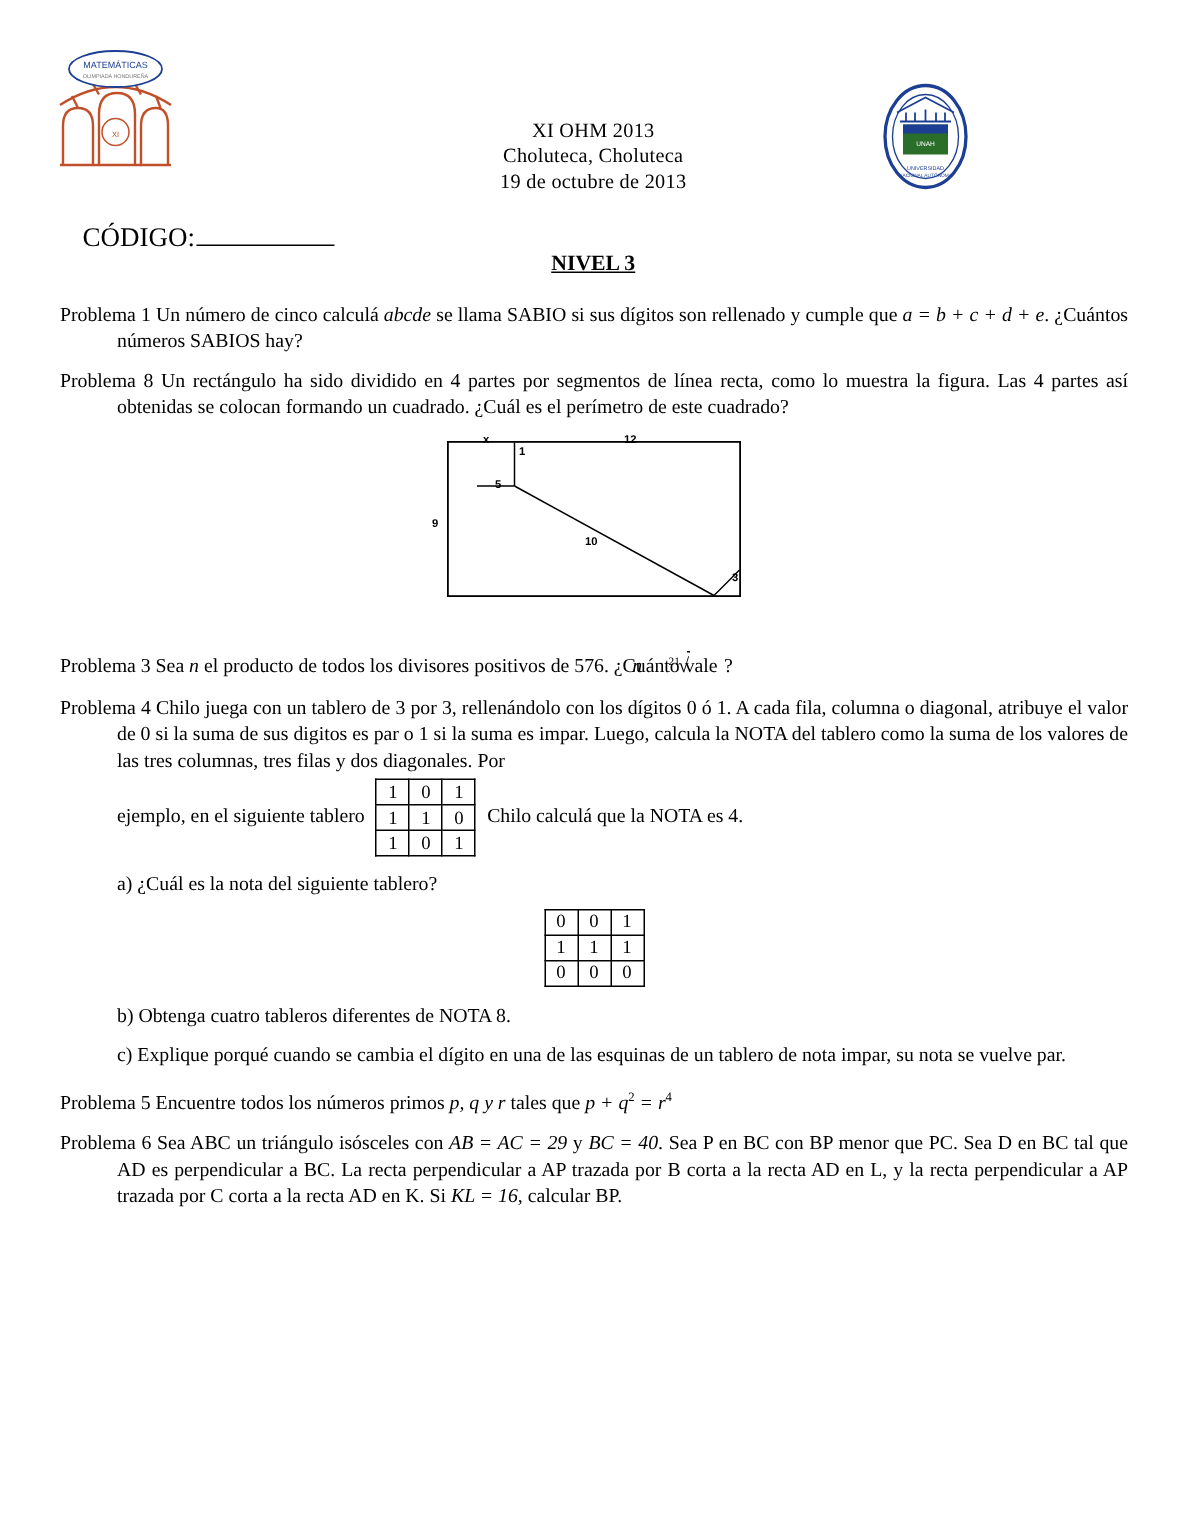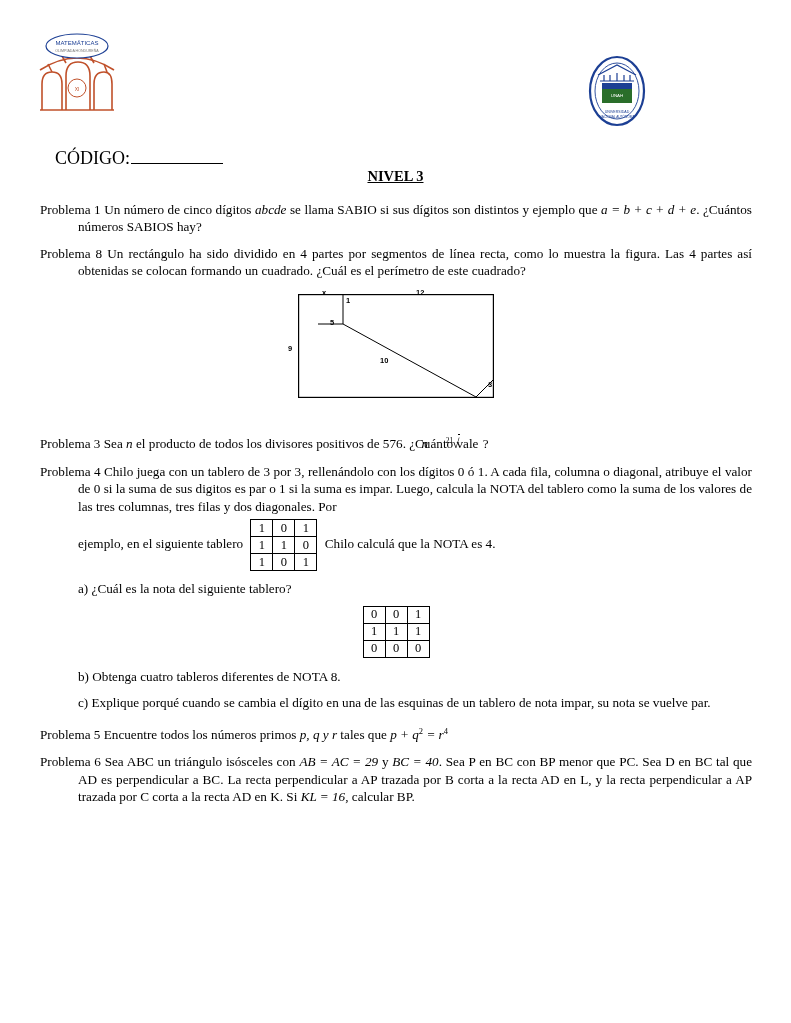--- a/index.html
+++ b/index.html
@@ -215,34 +215,39 @@
           <line x1="38" y1="26" x2="38" y2="20"></line>
           <line x1="44" y1="26" x2="44" y2="20"></line>
           <path d="M12 20 L31 10 L50 20"></path>
         </g>
         <text x="31" y="42" font-size="4.4" text-anchor="middle" fill="#ffffff" font-family="Liberation Sans, sans-serif">UNAH</text>
         <text x="31" y="58" font-size="3.6" text-anchor="middle" fill="#1c3f94" font-family="Liberation Sans, sans-serif">UNIVERSIDAD</text>
         <text x="31" y="63" font-size="3.2" text-anchor="middle" fill="#1c3f94" font-family="Liberation Sans, sans-serif">NACIONAL AUTÓNOMA</text>
       </svg>
     </div>
 
+    <div class="header-center">
+      <div>XI OHM 2013</div>
+      <div>Choluteca, Choluteca</div>
+      <div>19 de octubre de 2013</div>
+    </div>
   </div>
 
   <div class="codigo">
     <span>CÓDIGO:</span><span class="rule"></span>
   </div>
 
   <div class="nivel">NIVEL 3</div>
 
   <div class="content">
 
     <div class="prob">
       <div class="prob-first-line">
         <span class="plabel">Problema 1</span>
-        <span>Un número de cinco dígitos </span><span class="it">abcde</span><span> se llama SABIO si sus dígitos son distintos y ejemplo que </span>
+        <span>Un número de cinco calculá </span><span class="it">abcde</span><span> se llama SABIO si sus dígitos son rellenado y cumple que </span>
         <span class="mono-eq">a = b + c + d + e</span><span>. ¿Cuántos números SABIOS hay?</span>
       </div>
     </div>
 
     <div class="prob">
       <div class="prob-first-line">
         <span class="plabel">Problema 8</span>
         <span>Un rectángulo ha sido dividido en 4 partes por segmentos de línea recta, como lo muestra la figura. Las 4 partes así obtenidas se colocan formando un cuadrado. ¿Cuál es el perímetro de este cuadrado?</span>
       </div>
     </div>
@@ -257,21 +262,21 @@
 
         <line x1="45" y1="30" x2="178" y2="103" stroke="#000" stroke-width="1"></line>
 
         <line x1="178" y1="103" x2="195" y2="86" stroke="#000" stroke-width="1"></line>
       </svg>
       <span class="fig-label" style="left:24px; top:-10px;">x</span>
       <span class="fig-label" style="left:48px; top:-2px;">1</span>
       <span class="fig-label" style="left:118px; top:-10px;">12</span>
       <span class="fig-label" style="left:32px; top:20px;">5</span>
       <span class="fig-label" style="left:-10px; top:46px;">9</span>
-      <span class="fig-label" style="left:82px; top:58px;">10</span>
+      <span class="fig-label" style="left:92px; top:58px;">10</span>
       <span class="fig-label" style="left:190px; top:82px;">3</span>
     </div>
 
     <div class="prob" style="margin-top:36px;">
       <div class="prob-first-line">
         <span class="plabel">Problema 3</span>
         <span>Sea </span><span class="mathvar">n</span><span> el producto de todos los divisores positivos de 576. ¿Cuánto vale </span><span class="radical sqrt-wrap"><span class="idx">21</span>√<span class="bar mathvar">n</span></span><span>?</span>
       </div>
     </div>
 

